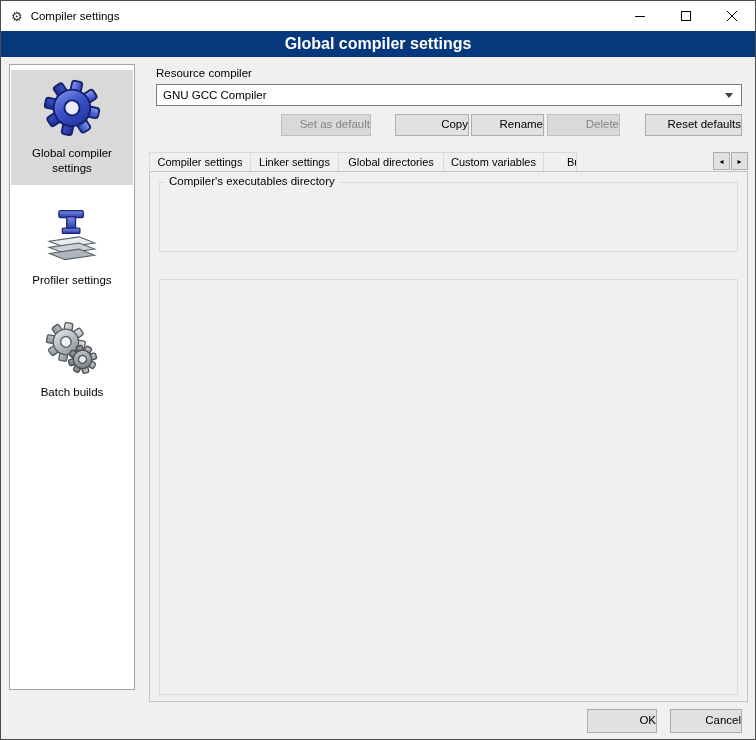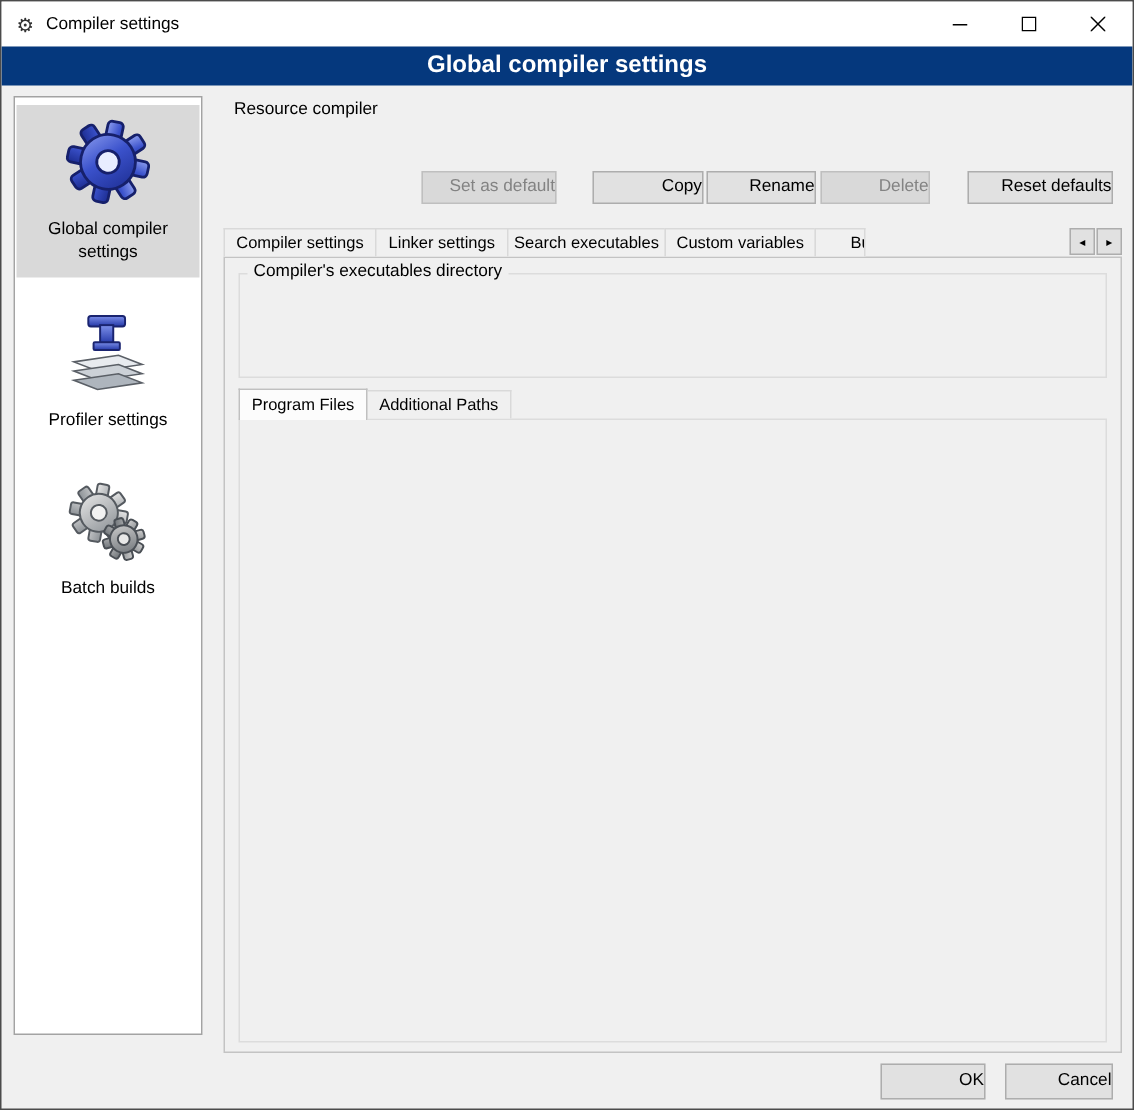--- a/index.html
+++ b/index.html
@@ -151,31 +151,35 @@
           <rect x="-3.5" y="-16" width="7" height="32" rx="2" transform="rotate(135)"></rect>
           <circle r="10.5"></circle>
           <circle r="4.5" fill="#e8e8e8"></circle>
         </g>
       </svg>
       <div class="side-label">Batch builds</div>
     </div>
   </div>
 
   <span class="label" style="left:155px;top:66px;">Resource compiler</span>
+  <div class="combo" style="left:155px;top:83px;width:586px;">
+    <span>GNU GCC Compiler</span>
+    <span class="chev"></span>
+  </div>
 
   <div class="btn disabled" style="left:280px;top:113px;width:90px;">Set as default</div>
   <div class="btn" style="left:394px;top:113px;width:74px;">Copy</div>
   <div class="btn" style="left:470px;top:113px;width:73px;">Rename</div>
   <div class="btn disabled" style="left:546px;top:113px;width:73px;">Delete</div>
   <div class="btn" style="left:644px;top:113px;width:97px;">Reset defaults</div>
 
   <div class="tabstrip" style="left:148px;top:149px;width:599px;height:21px;">
     <div class="tab" style="width:102px;">Compiler settings</div>
     <div class="tab" style="width:89px;">Linker settings</div>
-    <div class="tab" style="width:106px;">Search executables</div>
+    <div class="tab" style="width:106px;">Global directories</div>
     <div class="tab" style="width:101px;">Custom variables</div>
     <div class="tab" style="width:34px;justify-content:flex-start;padding-left:23px;">Buil</div>
     <div class="tab-arrow" style="margin-left:auto;">
         <span>◂</span>
       </div>
     <div class="tab-arrow">
         <span>▸</span>
       </div>
   </div>
 
@@ -184,24 +188,20 @@
   <div class="groupbox" style="left:158px;top:181px;width:579px;height:70px;"></div>
   <span class="group-title" style="left:164px;top:174px;">Compiler's executables directory</span>
 
   <div class="focusbox" style="left:166px;top:205px;width:450px;">
     <span class="sel">C:\raylib\MinGW</span>
   </div>
   <div class="btn" style="left:619px;top:205px;width:19px;">...</div>
   <div class="btn" style="left:641px;top:205px;width:81px;">Auto-detect</div>
   <div class="note" style="left:166px;top:230px;width:568px;">NOTE: All programs must exist either in the "bin" sub-directory of this path, or in any of the "Additional</div>
 
-  <div class="tabstrip" style="left:158px;top:257px;width:579px;height:21px;">
-    <div class="tab active" style="width:86px;">Program Files</div>
-    <div class="tab" style="width:97px;">Additional Paths</div>
-  </div>
   <div class="panel inner" style="left:158px;top:278px;width:579px;height:416px;"></div>
 
   <span class="label" style="left:175px;top:292px;">C compiler:</span>
   <input class="textfield" style="left: 302px; top: 288px; width: 400px;" value="gcc.exe">
   <div class="btn" style="left:704px;top:288px;width:19px;">...</div>
 
   <span class="label" style="left:175px;top:323px;">C++ compiler:</span>
   <input class="textfield" style="left: 302px; top: 319px; width: 400px;" value="g++.exe">
   <div class="btn" style="left:704px;top:319px;width:19px;">...</div>
 

